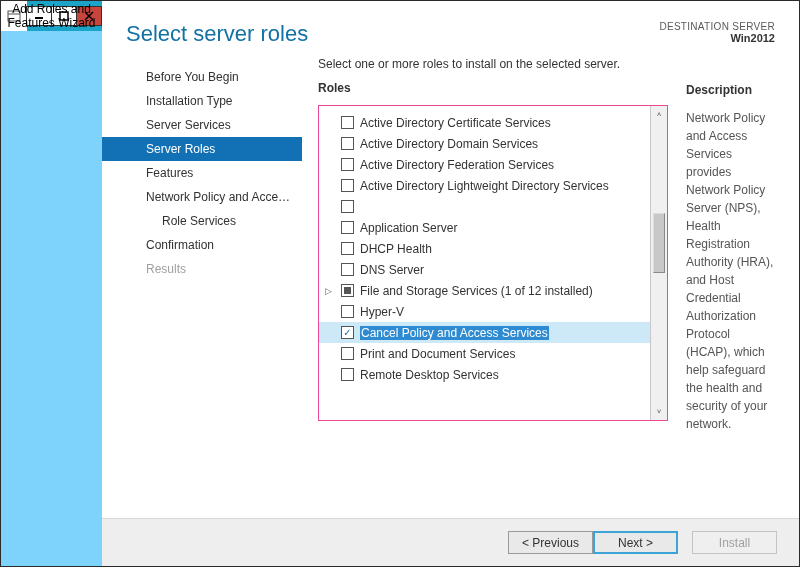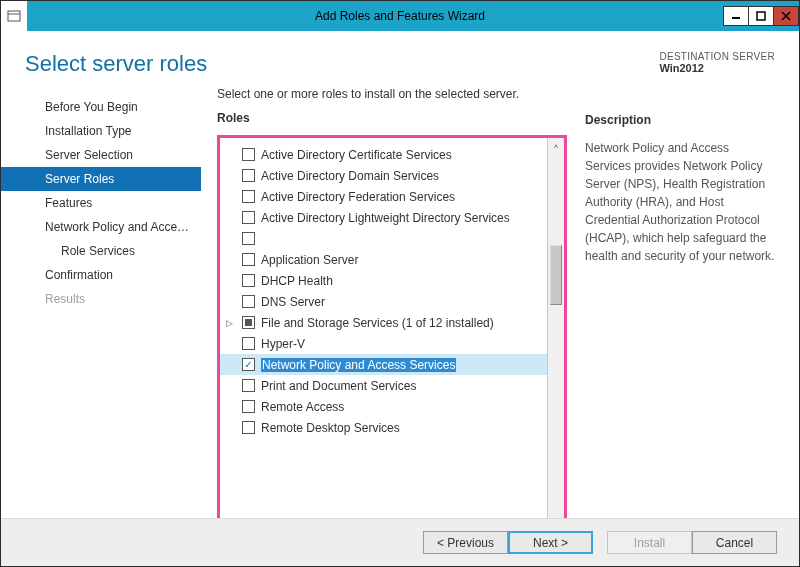--- a/index.html
+++ b/index.html
@@ -1,43 +1,43 @@
 <!DOCTYPE html>
 <html><head>
 <meta charset="utf-8">
 <style>
   * { box-sizing: border-box; margin: 0; padding: 0; font-family: "Segoe UI", Tahoma, sans-serif; }
   body { background: #1ca4c8; width: 800px; height: 567px; overflow: hidden; }
-  .window { width: 800px; height: 567px; border: 1px solid #2b2b2b; background: #ec4899; display: flex; flex-direction: column; }
+  .window { width: 800px; height: 567px; border: 1px solid #2b2b2b; background: #7dd3fc; display: flex; flex-direction: row; }
   .titlebar { height: 30px; background: #1ca4c8; display: flex; align-items: center; position: relative; }
   .title-icon { width: 26px; height: 30px; background: #fff; display: flex; align-items: center; justify-content: center; }
   .title-text { position:absolute; left:0; right:0; text-align:center; color: #000; font-size: 12px; pointer-events:none;}
   .win-controls { margin-left: auto; display: flex; height: 20px; }
   .win-btn { width: 26px; height: 20px; border: 1px solid #333; background: #fff; display:flex; align-items:center; justify-content:center; font-size:11px; margin-left:-1px;}
   .win-btn.close { background:#c8453b; color:#fff;}
   .win-btn.max { color:#000;}
   .win-btn.min { color:#000;}
   .body { flex:1; background:#fff; position:relative; }
   .header { padding: 20px 24px 10px 24px; display:flex; justify-content:space-between; }
   .page-title { color:#1271a6; font-size: 22px; font-weight: 300; }
-  .dest { text-align:left; font-size:10px; color:#5a5a5a;margin-left:36px; }
+  .dest { text-align:right; font-size:10px; color:#5a5a5a;margin-left:36px; }
   .dest .d1 { letter-spacing: 0.3px; }
   .dest .d2 { font-size: 11px; color:#333;font-weight:bold;}
   .content { display:flex; padding: 0 0 0 0; }
   .sidebar { width: 200px; padding: 8px 0 0 0; }
   .nav-item { font-size: 12px; color:#323232; padding: 5px 8px 5px 44px; cursor:default; white-space:nowrap; overflow:hidden; text-overflow:ellipsis;}
   .nav-item.selected { background:#1271b5; color:#fff; }
   .nav-item.disabled { color:#a0a0a0; }
   .nav-item.indent { padding-left: 60px; }
   .main { flex:1; padding: 0 24px 0 16px; }
   .instr { font-size: 12px; color:#333; margin-bottom: 10px;}
   .cols { display:flex; gap: 18px; }
   .roles-col { width: 350px; }
   .roles-label, .desc-label { font-size:12px; font-weight:600; color:#333; margin-bottom:10px;}
-  .listbox { border:3px solid #ec4899; height: 410px; display:flex; }
+  .listbox { border:1px solid #ec4899; height: 316px; display:flex; }
   .list-inner { flex:1; padding: 6px 0; overflow:hidden; position:relative;}
   .role-row { display:flex; align-items:center; height:21px; padding-left: 22px; font-size:12px; color:#333; position:relative;}
   .role-row .tri { position:absolute; left:6px; font-size:9px; color:#666;}
   .chk { width:13px; height:13px; border:1px solid #555; margin-right:6px; display:flex; align-items:center; justify-content:center; font-size:10px; background:#fff; flex-shrink:0;}
   .chk.sq::after { content:""; display:block; width:7px; height:7px; background:#555;}
   .chk.ck { background:#fff; color:#1271b5; }
   .role-row.sel { background:#cde8f6; }
   .role-row.sel .label-hl { background:#2e8bd1; color:#fff; padding:0 1px;}
   .scroll { width:17px; border-left:1px solid #c8c8c8; background:#f0f0f0; display:flex; flex-direction:column;}
   .scroll-btn { height:17px; display:flex; align-items:center; justify-content:center; font-size:8px; color:#555; background:#f0f0f0;}
@@ -87,21 +87,21 @@
       <div class="dest">
         <div class="d1">DESTINATION SERVER</div>
         <div class="d2">Win2012</div>
       </div>
     </div>
 
     <div class="content">
       <div class="sidebar" id="sidebar">
           <div class="nav-item">Before You Begin</div>
           <div class="nav-item">Installation Type</div>
-          <div class="nav-item">Server Selection</div>
+          <div class="nav-item">Server Services</div>
           <div class="nav-item selected">Server Roles</div>
           <div class="nav-item">Features</div>
           <div class="nav-item">Network Policy and Acces...</div>
           <div class="nav-item indent">Role Services</div>
           <div class="nav-item">Confirmation</div>
           <div class="nav-item disabled">Results</div>
         </div>
 
       <div class="main">
         <div class="instr">Select one or more roles to install on the selected server.</div>
@@ -145,29 +145,25 @@
                     <span class="tri">▷</span>
                     <span class="chk sq"></span>
                     <span>File and Storage Services (1 of 12 installed)</span>
                   </div>
                   <div class="role-row">
                     <span class="chk"></span>
                     <span>Hyper-V</span>
                   </div>
                   <div class="role-row sel">
                     <span class="chk ck">✓</span>
-                    <span class="label-hl">Network Policy and Access Services</span>
+                    <span class="label-hl">Cancel Policy and Access Services</span>
                   </div>
                   <div class="role-row">
                     <span class="chk"></span>
                     <span>Print and Document Services</span>
-                  </div>
-                  <div class="role-row">
-                    <span class="chk"></span>
-                    <span>Remote Access</span>
                   </div>
                   <div class="role-row">
                     <span class="chk"></span>
                     <span>Remote Desktop Services</span>
                   </div>
                 </div>
               <div class="scroll">
                 <div class="scroll-btn">˄</div>
                 <div class="scroll-track">
                   <div class="scroll-thumb"></div>
@@ -182,16 +178,15 @@
           </div>
         </div>
       </div>
     </div>
 
     <div class="btnbar">
       <div class="btn">&lt; Previous</div>
       <div class="btn primary">Next &gt;</div>
       <div style="width:14px"></div>
       <div class="btn disabled">Install</div>
-      <div class="btn">Cancel</div>
     </div>
   </div>
 </div>
 
 </body></html>

